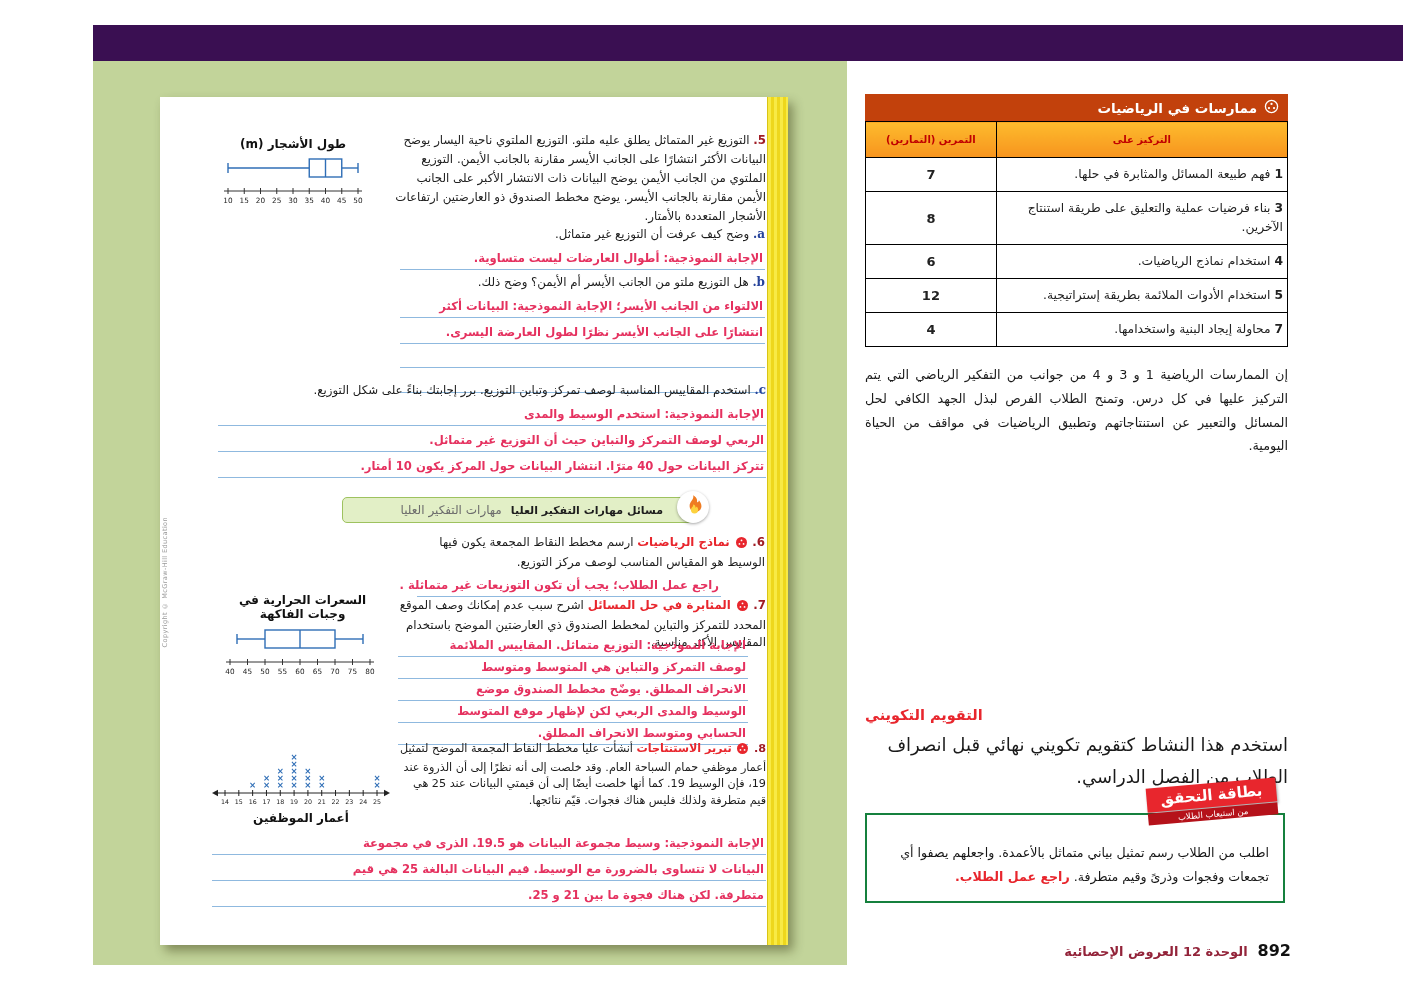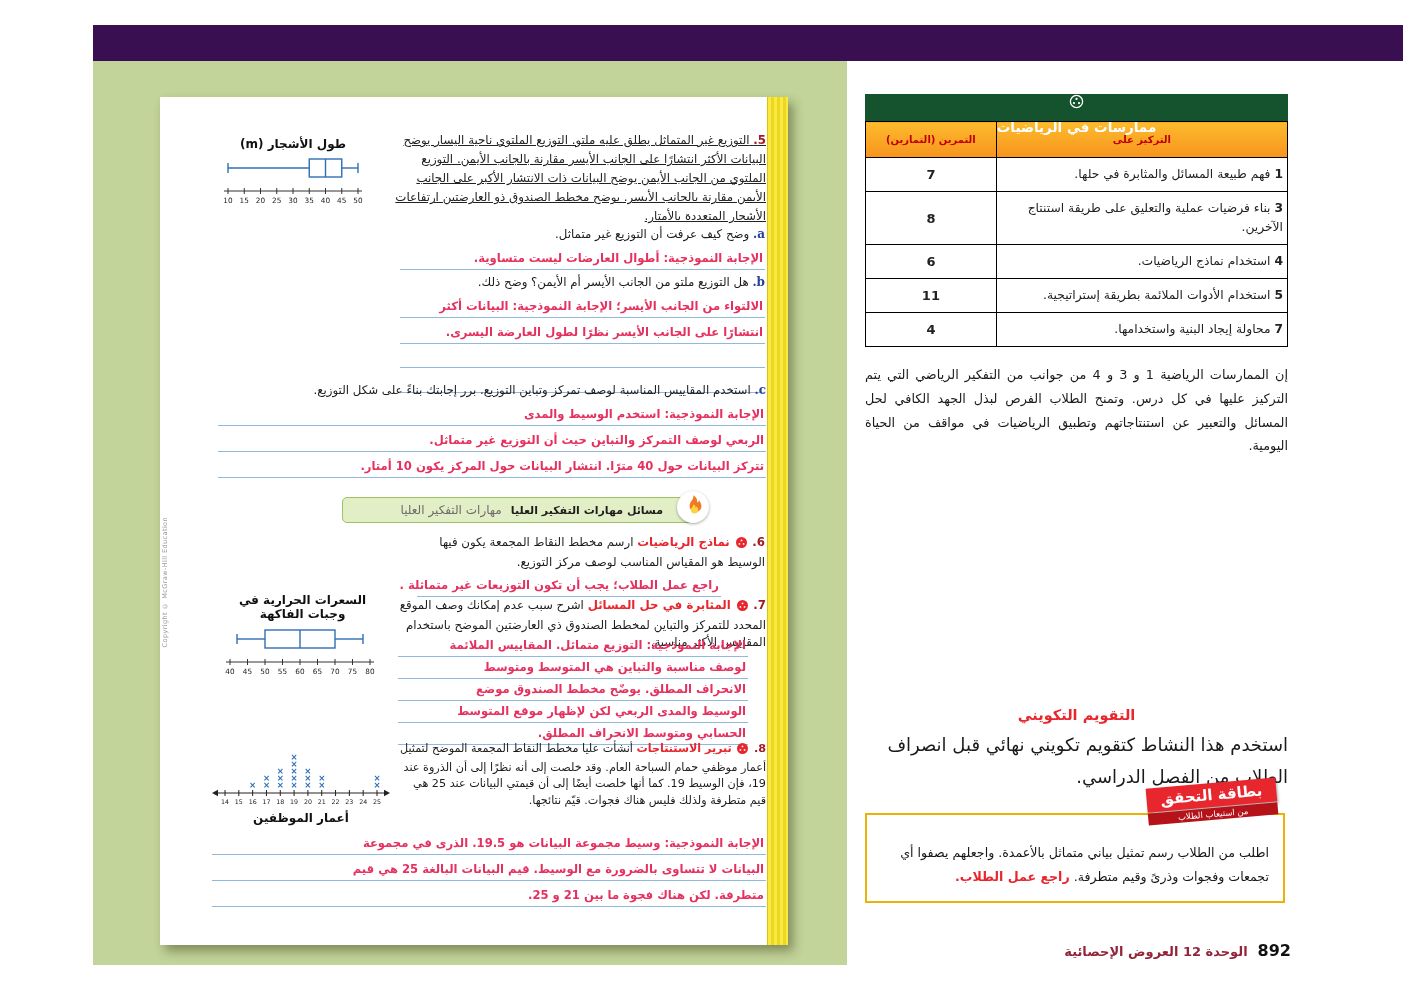--- a/index.html
+++ b/index.html
@@ -23,21 +23,21 @@
   .letter{font-weight:700;color:#26439b;font-family:"DejaVu Serif",serif;font-size:12px;}
   .exlabel{font-weight:700;color:#e8262d;}
   .ans-line{display:block;min-height:19px;line-height:19px;margin-top:5px;padding:0 2px 1px;
             border-bottom:1.6px solid #8fb9df;color:#e5315f;font-weight:700;font-size:11.6px;
             text-align:right;direction:rtl;white-space:nowrap;overflow:visible;}
   .blank-line{height:18px;border-bottom:1.6px solid #8fb9df;margin-top:6px;}
   .chart-title{font-size:12px;font-weight:700;text-align:center;direction:rtl;color:#111;line-height:1.2;}
   .chartblk{position:absolute;}
   .std-icon{display:inline-block;vertical-align:-2px;margin:0 2px;}
   
-  .ex5-intro{position:absolute;left:230px;top:34px;width:376px;direction:rtl;font-size:11.8px;line-height:1.62;text-align:right;text-decoration:underline;}
+  .ex5-intro{position:absolute;left:230px;top:34px;width:376px;direction:rtl;font-size:11.8px;line-height:1.62;text-align:right;}
   .chart1{left:58px;top:40px;width:150px;}
   .qa-a{position:absolute;left:240px;top:128px;width:365px;direction:rtl;}
   .qa-b{position:absolute;left:240px;top:176px;width:365px;direction:rtl;}
   .ruled{position:absolute;left:240px;top:246px;width:365px;}
   .qa-c{position:absolute;left:58px;top:284px;width:548px;direction:rtl;}
   .hotband{position:absolute;left:182px;top:400px;width:352px;height:26px;background:#e2efc6;
            border:1.5px solid #9ec25f;border-radius:5px;display:flex;align-items:center;
            direction:rtl;gap:9px;padding:0 30px 0 8px;box-sizing:border-box;}
   .hot-title{font-weight:800;font-size:11px;color:#1d1d1d;}
   .hot-sub{font-size:12px;color:#6c6c6c;text-align:center;}
@@ -49,35 +49,35 @@
   .chart2{left:60px;top:496px;width:165px;}
   .ex7-prompt{position:absolute;left:234px;top:500px;width:372px;direction:rtl;}
   .ex7-ans{position:absolute;left:238px;top:538px;width:350px;}
   .ex7-ans .ans-line{margin-top:1px;}
   .dotblk{left:52px;top:648px;width:178px;}
   .ex8-prompt{position:absolute;left:234px;top:644px;width:372px;direction:rtl;font-size:11.2px;}
   .ex8-prompt .prompt{font-size:11.2px;line-height:1.48;}
   .ex8-ans{position:absolute;left:52px;top:732px;width:554px;}
   
   .practices{position:absolute;left:18px;top:33px;width:423px;}
-  .prac-head{background:#14532d;color:#fff;font-weight:700;font-size:13.5px;height:27px;
-             display:flex;align-items:center;gap:7px;padding:0 9px;direction:rtl;flex-direction:column;}
+  .prac-head{background:#c2410c;color:#fff;font-weight:700;font-size:13.5px;height:27px;
+             display:flex;align-items:center;gap:7px;padding:0 9px;direction:rtl;}
   table.prac{width:100%;border-collapse:collapse;direction:rtl;}
   .prac th,.prac td{border:1px solid #000;}
   .prac th{background:linear-gradient(#fdbb2d,#f7941e);color:#c00000;font-weight:700;
            padding:12px 8px;font-size:10px;}
   .th-focus{width:69%;}
   .td-focus{padding:7px 4px;text-align:right;line-height:1.55;font-size:12.3px;}
   .td-num{text-align:center;font-weight:700;font-size:13px;}
   .prac-para{direction:rtl;text-align:justify;font-size:12.8px;line-height:1.85;color:#1a1a1a;margin:16px 0 0;}
   .formative{position:absolute;left:18px;top:646px;width:423px;direction:rtl;}
-  .form-title{color:#e8262d;font-size:14.5px;font-weight:800;margin:0 0 6px;text-align:center;}
+  .form-title{color:#e8262d;font-size:14.5px;font-weight:800;margin:0 0 6px;text-align:left;}
   .form-para{direction:rtl;text-align:right;font-size:18px;line-height:1.8;margin:0;color:#1a1a1a;}
   .checkwrap{position:absolute;left:18px;top:752px;width:420px;}
-  .checkbox-outline{border:2px solid #eab308;padding:26px 14px 12px;direction:rtl;
+  .checkbox-outline{border:2px solid #15803d;padding:26px 14px 12px;direction:rtl;
                     font-size:12.6px;line-height:1.9;text-align:right;color:#161616;}
   .checkbox-outline .red{color:#e8262d;font-weight:800;}
   .ribbon{position:absolute;right:8px;top:-30px;transform:rotate(-5deg);text-align:center;z-index:3;}
   .ribbon-main{background:#e8262d;color:#fff;font-weight:800;font-size:15px;padding:3px 14px;
                box-shadow:1px 2px 3px rgba(0,0,0,.35);}
   .ribbon-sub{background:#b5121a;color:#fff;font-size:8.5px;padding:1px 8px;margin-top:1px;}
   .footer{position:absolute;right:112px;top:941px;direction:rtl;display:flex;align-items:baseline;gap:10px;}
   .footer-num{font-size:16px;font-weight:700;color:#111;}
   .footer-lbl{font-size:13px;font-weight:700;color:#93243a;}
 </style>
@@ -243,21 +243,21 @@
             </svg>
         </span>
         <span class="exlabel">المثابرة في حل المسائل</span>
         <span>اشرح سبب عدم إمكانك وصف الموقع المحدد للتمركز والتباين لمخطط الصندوق ذي العارضتين الموضح باستخدام المقاييس الأكثر مناسبة.</span>
       </p>
     </div>
     <div class="ex7-ans">
       <div>
 
       <div class="ans-line">الإجابة النموذجية: التوزيع متماثل. المقاييس الملائمة</div>
-          <div class="ans-line">لوصف مناسبة والتباين هي المتوسط ومتوسط</div>
+          <div class="ans-line">لوصف التمركز والتباين هي المتوسط ومتوسط</div>
           <div class="ans-line">الانحراف المطلق. يوضّح مخطط الصندوق موضع</div>
           <div class="ans-line">الوسيط والمدى الربعي لكن لإظهار موقع المتوسط</div>
           <div class="ans-line">الحسابي ومتوسط الانحراف المطلق.</div>
         </div>
     </div>
 
     <div class="chartblk dotblk">
       <svg width="178" height="62">
           <line x1="5" y1="48" x2="173" y2="48" stroke="#222" stroke-width="1"></line>
           <polygon points="0,48 6,44.8 6,51.2" fill="#222"></polygon>
@@ -362,21 +362,21 @@
           <tr>
             <td class="td-focus"><b>3</b> <span>بناء فرضيات عملية والتعليق على طريقة استنتاج الآخرين.</span></td>
             <td class="td-num">8</td>
           </tr>
           <tr>
             <td class="td-focus"><b>4</b> <span>استخدام نماذج الرياضيات.</span></td>
             <td class="td-num">6</td>
           </tr>
           <tr>
             <td class="td-focus"><b>5</b> <span>استخدام الأدوات الملائمة بطريقة إستراتيجية.</span></td>
-            <td class="td-num">11</td>
+            <td class="td-num">12</td>
           </tr>
           <tr>
             <td class="td-focus"><b>7</b> <span>محاولة إيجاد البنية واستخدامها.</span></td>
             <td class="td-num">4</td>
           </tr>
         </tbody>
       </table>
       <p class="prac-para">إن الممارسات الرياضية 1 و 3 و 4 من جوانب من التفكير الرياضي التي يتم التركيز عليها في كل درس. وتمنح الطلاب الفرص لبذل الجهد الكافي لحل المسائل والتعبير عن استنتاجاتهم وتطبيق الرياضيات في مواقف من الحياة اليومية.</p>
     </div>
 

